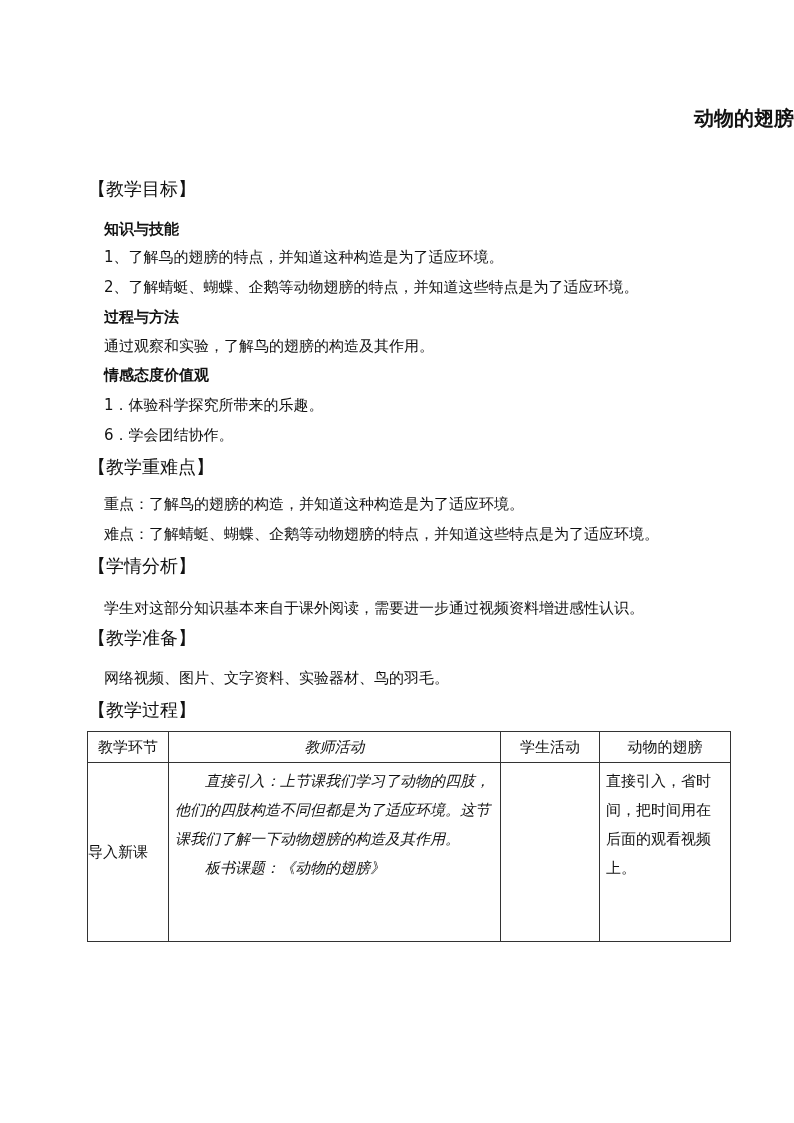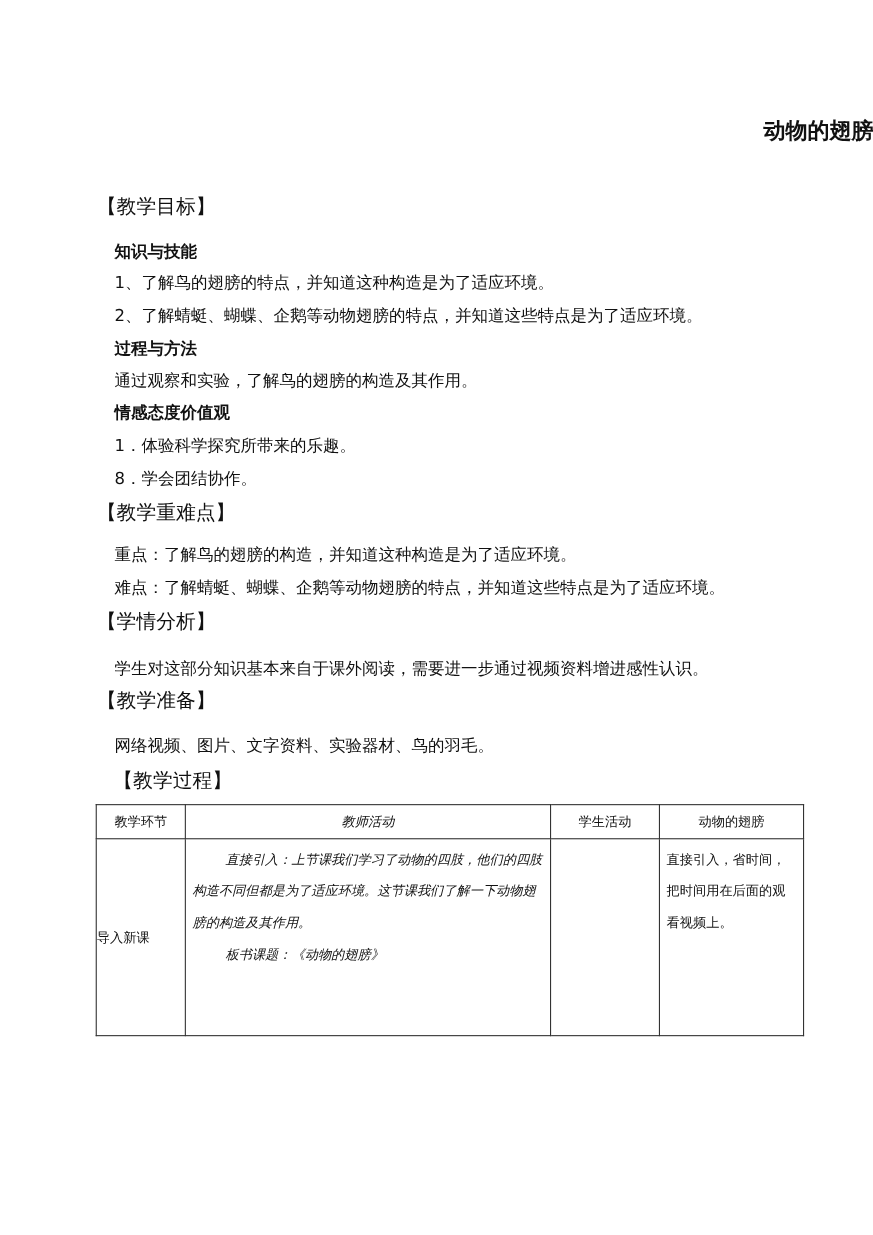--- a/index.html
+++ b/index.html
@@ -6,21 +6,21 @@
   body { width: 794px; height: 1123px; position: relative; overflow: hidden;
          font-family: "DejaVu Sans", "Liberation Sans", sans-serif; color: #111; }
   .abs { position: absolute; white-space: nowrap; }
   .title { top: 104px; left: 0; width: 794px; text-align: right; font-size: 20px; font-weight: bold;
            font-family: "DejaVu Serif", "Liberation Serif", serif; line-height: 28px; }
   .section { font-size: 18px; line-height: 26px; left: 88px;
              font-family: "DejaVu Serif", "Liberation Serif", serif; }
   .sub { font-size: 15px; font-weight: bold; left: 104px; line-height: 22px; }
   .para { font-size: 15px; left: 104px; line-height: 22px; }
   table.proc { position: absolute; left: 87px; top: 731px; border-collapse: collapse;
-               font-size: 12px; }
+               font-size: 15px; }
   table.proc td, table.proc th { border: 1px solid #333; padding: 0; font-weight: normal; vertical-align: top; }
   table.proc th { height: 30px; text-align: center; vertical-align: middle; }
   .col1 { width: 80px; } .col2 { width: 319px; font-style: italic; } .col3 { width: 98px; } .col4 { width: 118px; }
   .bodyrow td { height: 174px; }
   .stage { text-align: left; vertical-align: middle !important; }
   .teacher { padding: 4px 6px 0 6px !important; line-height: 29px; white-space: normal; }
   .teacher p { margin: 0; }
   .indent { text-indent: 30px; }
   .intent { padding: 4px 6px 0 6px !important; line-height: 29px; white-space: normal; }
 </style>
@@ -30,33 +30,33 @@
 <div class="abs title">动物的翅膀</div>
 
 <div class="abs section" style="top:176px;">【教学目标】</div>
 <div class="abs sub" style="top:218px;">知识与技能</div>
 <div class="abs para" style="top:246px;">1、了解鸟的翅膀的特点，并知道这种构造是为了适应环境。</div>
 <div class="abs para" style="top:276px;">2、了解蜻蜓、蝴蝶、企鹅等动物翅膀的特点，并知道这些特点是为了适应环境。</div>
 <div class="abs sub" style="top:306px;">过程与方法</div>
 <div class="abs para" style="top:335px;">通过观察和实验，了解鸟的翅膀的构造及其作用。</div>
 <div class="abs sub" style="top:364px;">情感态度价值观</div>
 <div class="abs para" style="top:394px;">1．体验科学探究所带来的乐趣。</div>
-<div class="abs para" style="top:424px;">8．学会团结协作。</div>
+<div class="abs para" style="top:424px;">6．学会团结协作。</div>
 
 <div class="abs section" style="top:454px;">【教学重难点】</div>
 <div class="abs para" style="top:493px;">重点：了解鸟的翅膀的构造，并知道这种构造是为了适应环境。</div>
 <div class="abs para" style="top:523px;">难点：了解蜻蜓、蝴蝶、企鹅等动物翅膀的特点，并知道这些特点是为了适应环境。</div>
 
 <div class="abs section" style="top:553px;">【学情分析】</div>
 <div class="abs para" style="top:597px;text-align:right;">学生对这部分知识基本来自于课外阅读，需要进一步通过视频资料增进感性认识。</div>
 
 <div class="abs section" style="top:625px;">【教学准备】</div>
 <div class="abs para" style="top:667px;">网络视频、图片、文字资料、实验器材、鸟的羽毛。</div>
 
-<div class="abs section" style="top:697px;margin-left:15px;">【教学过程】</div>
+<div class="abs section" style="top:697px;">【教学过程】</div>
 
 <table class="proc">
   <tbody>
       <tr>
     <th class="col1">教学环节</th>
     <th class="col2">教师活动</th>
     <th class="col3">学生活动</th>
     <th class="col4">动物的翅膀</th>
   </tr>
   <tr class="bodyrow">

